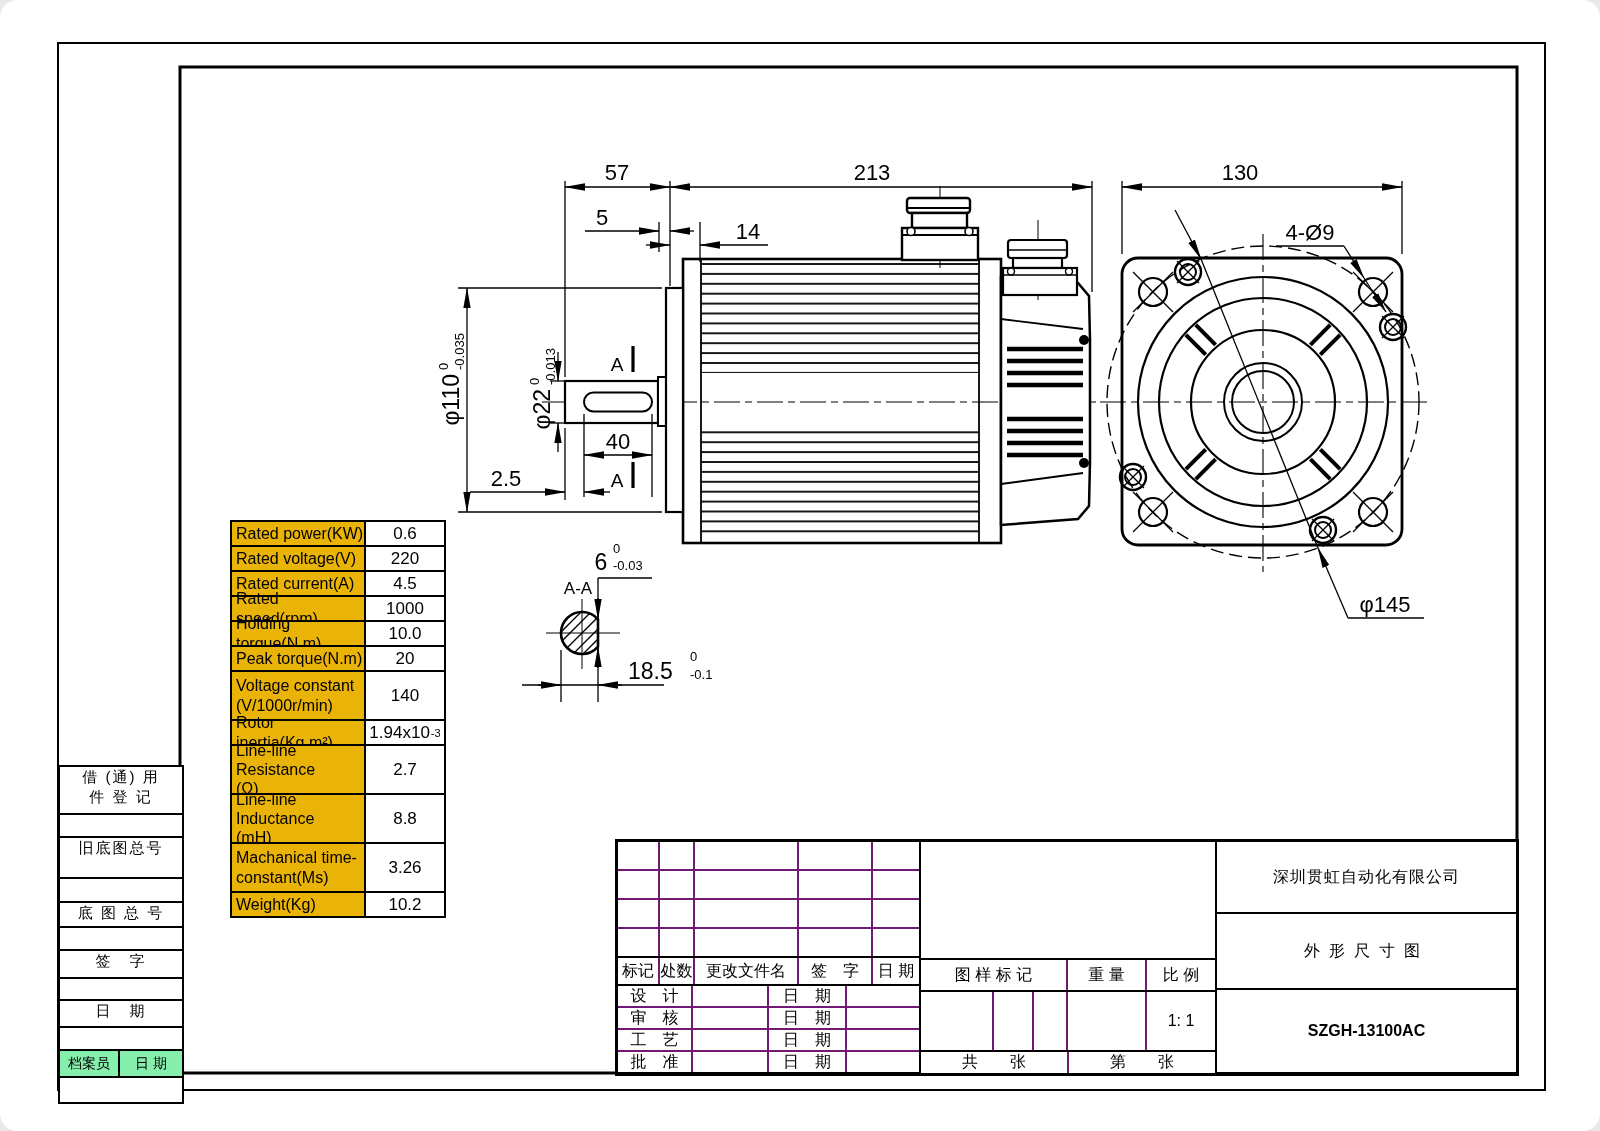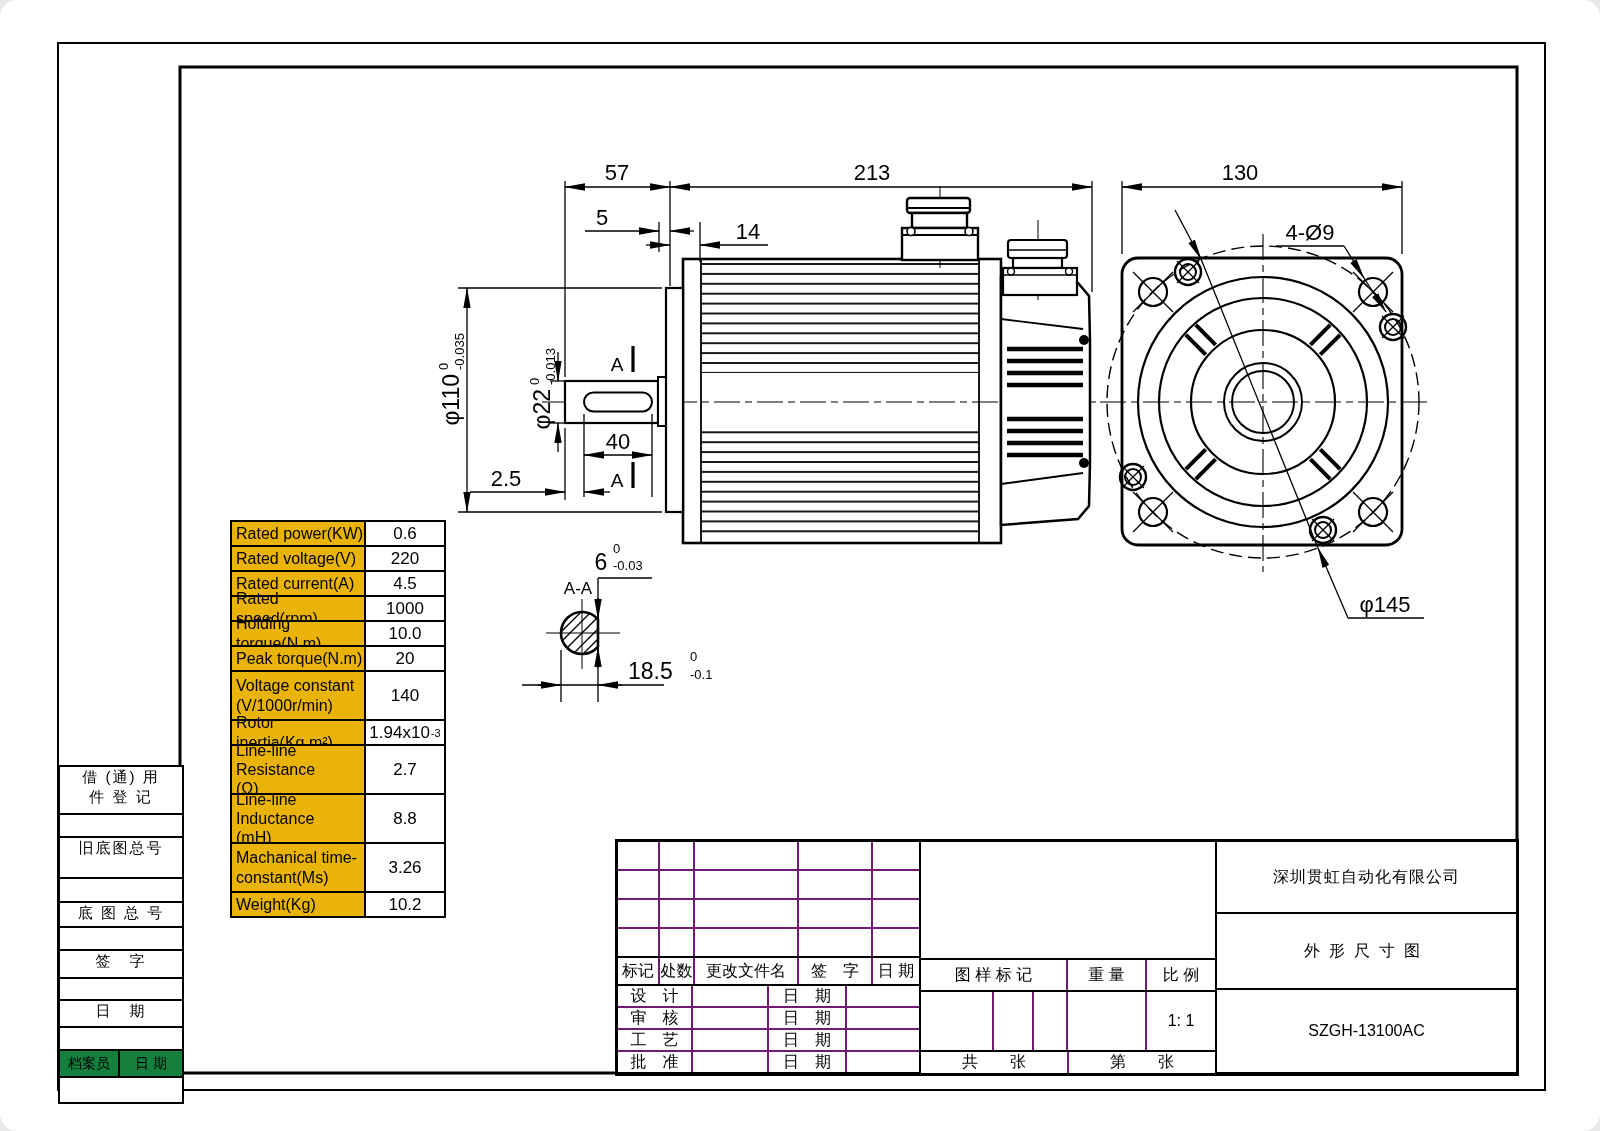--- a/index.html
+++ b/index.html
@@ -9,36 +9,36 @@
   .spec{position:absolute;left:230px;top:520px;width:212px;background:#000;border:2px solid #000;display:flex;flex-direction:column;gap:2px;}
   .spec-row{display:flex;gap:2px;background:#000;}
   .spec-label{width:132px;background:#eab308;font-size:16px;line-height:1.2;display:flex;flex-direction:column;justify-content:center;padding-left:4px;box-sizing:border-box;}
   .spec-value{flex:1;background:#fff;font-size:17px;display:flex;align-items:center;justify-content:center;}
   .h1{height:23px;} .h2{height:47px;}
   .spec-value sup{font-size:11px;margin-left:1px;}
   
   .lp{position:absolute;left:58px;top:765px;width:122px;background:#000;border:2px solid #000;display:flex;flex-direction:column;gap:2px;}
   .lp-box{background:#fff;display:flex;flex-direction:column;align-items:center;font-size:15px;line-height:1.35;letter-spacing:2px;}
   .lp-split{display:flex;gap:2px;background:#000;}
-  .lp-split > div{background:#15803d;display:flex;align-items:center;justify-content:center;font-size:14px;}
+  .lp-split > div{background:#86efac;display:flex;align-items:center;justify-content:center;font-size:14px;}
   
   .tb{position:absolute;left:615px;top:839px;background:#000;border:3px solid #000;display:flex;gap:2px;}
   .tb .col{display:flex;flex-direction:column;gap:2px;}
   .tb .grid{display:grid;gap:2px;background:#701a75;}
   .tb .cell{background:#fff;display:flex;align-items:center;justify-content:center;font-size:16px;white-space:nowrap;overflow:hidden;}
   .ga1{grid-template-columns:40px 33px 102px 72px 46px;grid-auto-rows:27px;}
   .ga2{grid-template-columns:40px 33px 102px 72px 46px;grid-auto-rows:26px;}
   .ga3{grid-template-columns:73px 74px 76px 72px;grid-auto-rows:20px;}
   .gb-top{background:#fff;width:294px;height:116px;}
   .gb1{grid-template-columns:145px 77px 68px;grid-auto-rows:30px;}
   .gb2{grid-template-columns:71px 38px 32px 77px 68px;grid-auto-rows:58px;}
   .gb3{grid-template-columns:146px 146px;grid-auto-rows:21px;}
   .company{width:299px;height:70px;font-size:23px;letter-spacing:1px;}
   .doctitle{width:299px;height:74px;font-size:33px;letter-spacing:9px;font-weight:500;}
-  .model{width:299px;height:82px;font-size:41px;font-weight:normal;letter-spacing:0px;}
+  .model{width:299px;height:82px;font-size:41px;font-weight:bold;letter-spacing:0px;}
 </style>
 </head>
 <body>
 
 <div class="sheet">
 
   <svg width="1600" height="1131" viewBox="0 0 1600 1131" style="position:absolute;left:0;top:0;">
     <defs>
       <marker id="ah" viewBox="0 0 12 5" refX="11.5" refY="2.5" markerWidth="21" markerHeight="8.8" markerUnits="userSpaceOnUse" orient="auto-start-reverse">
         <path d="M0,0.4 L12,2.5 L0,4.6 Z" fill="#000"></path>

